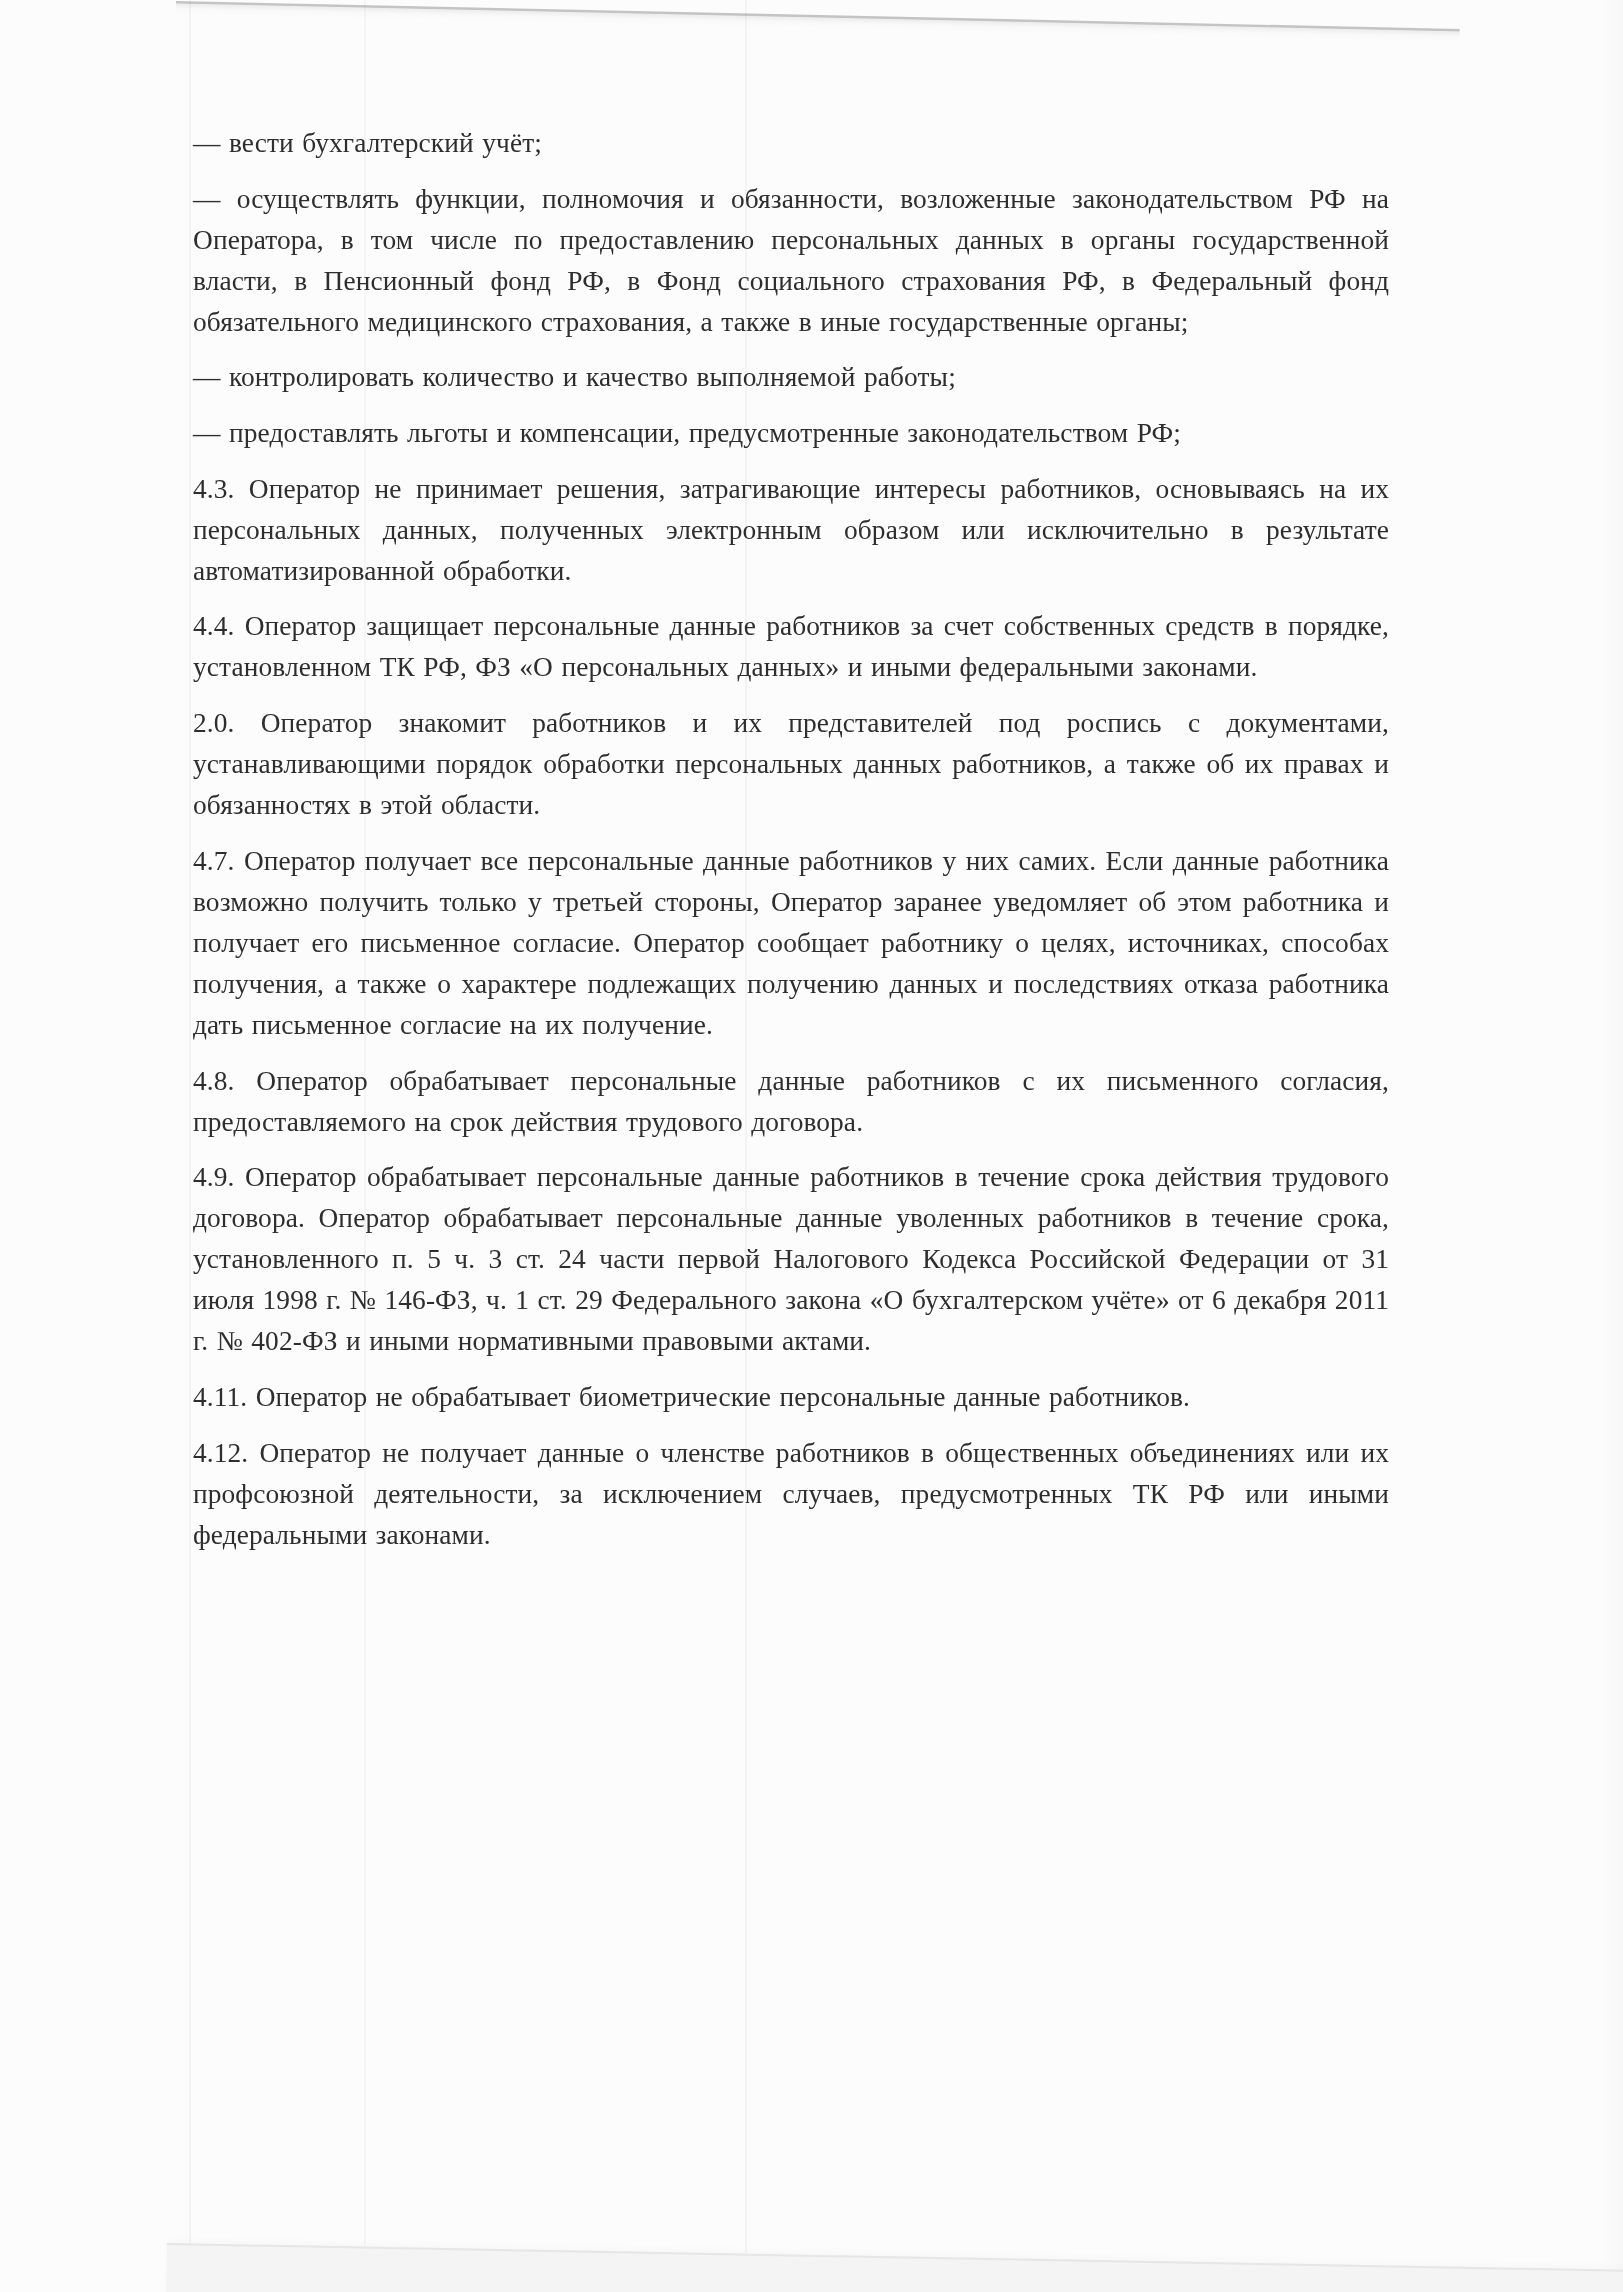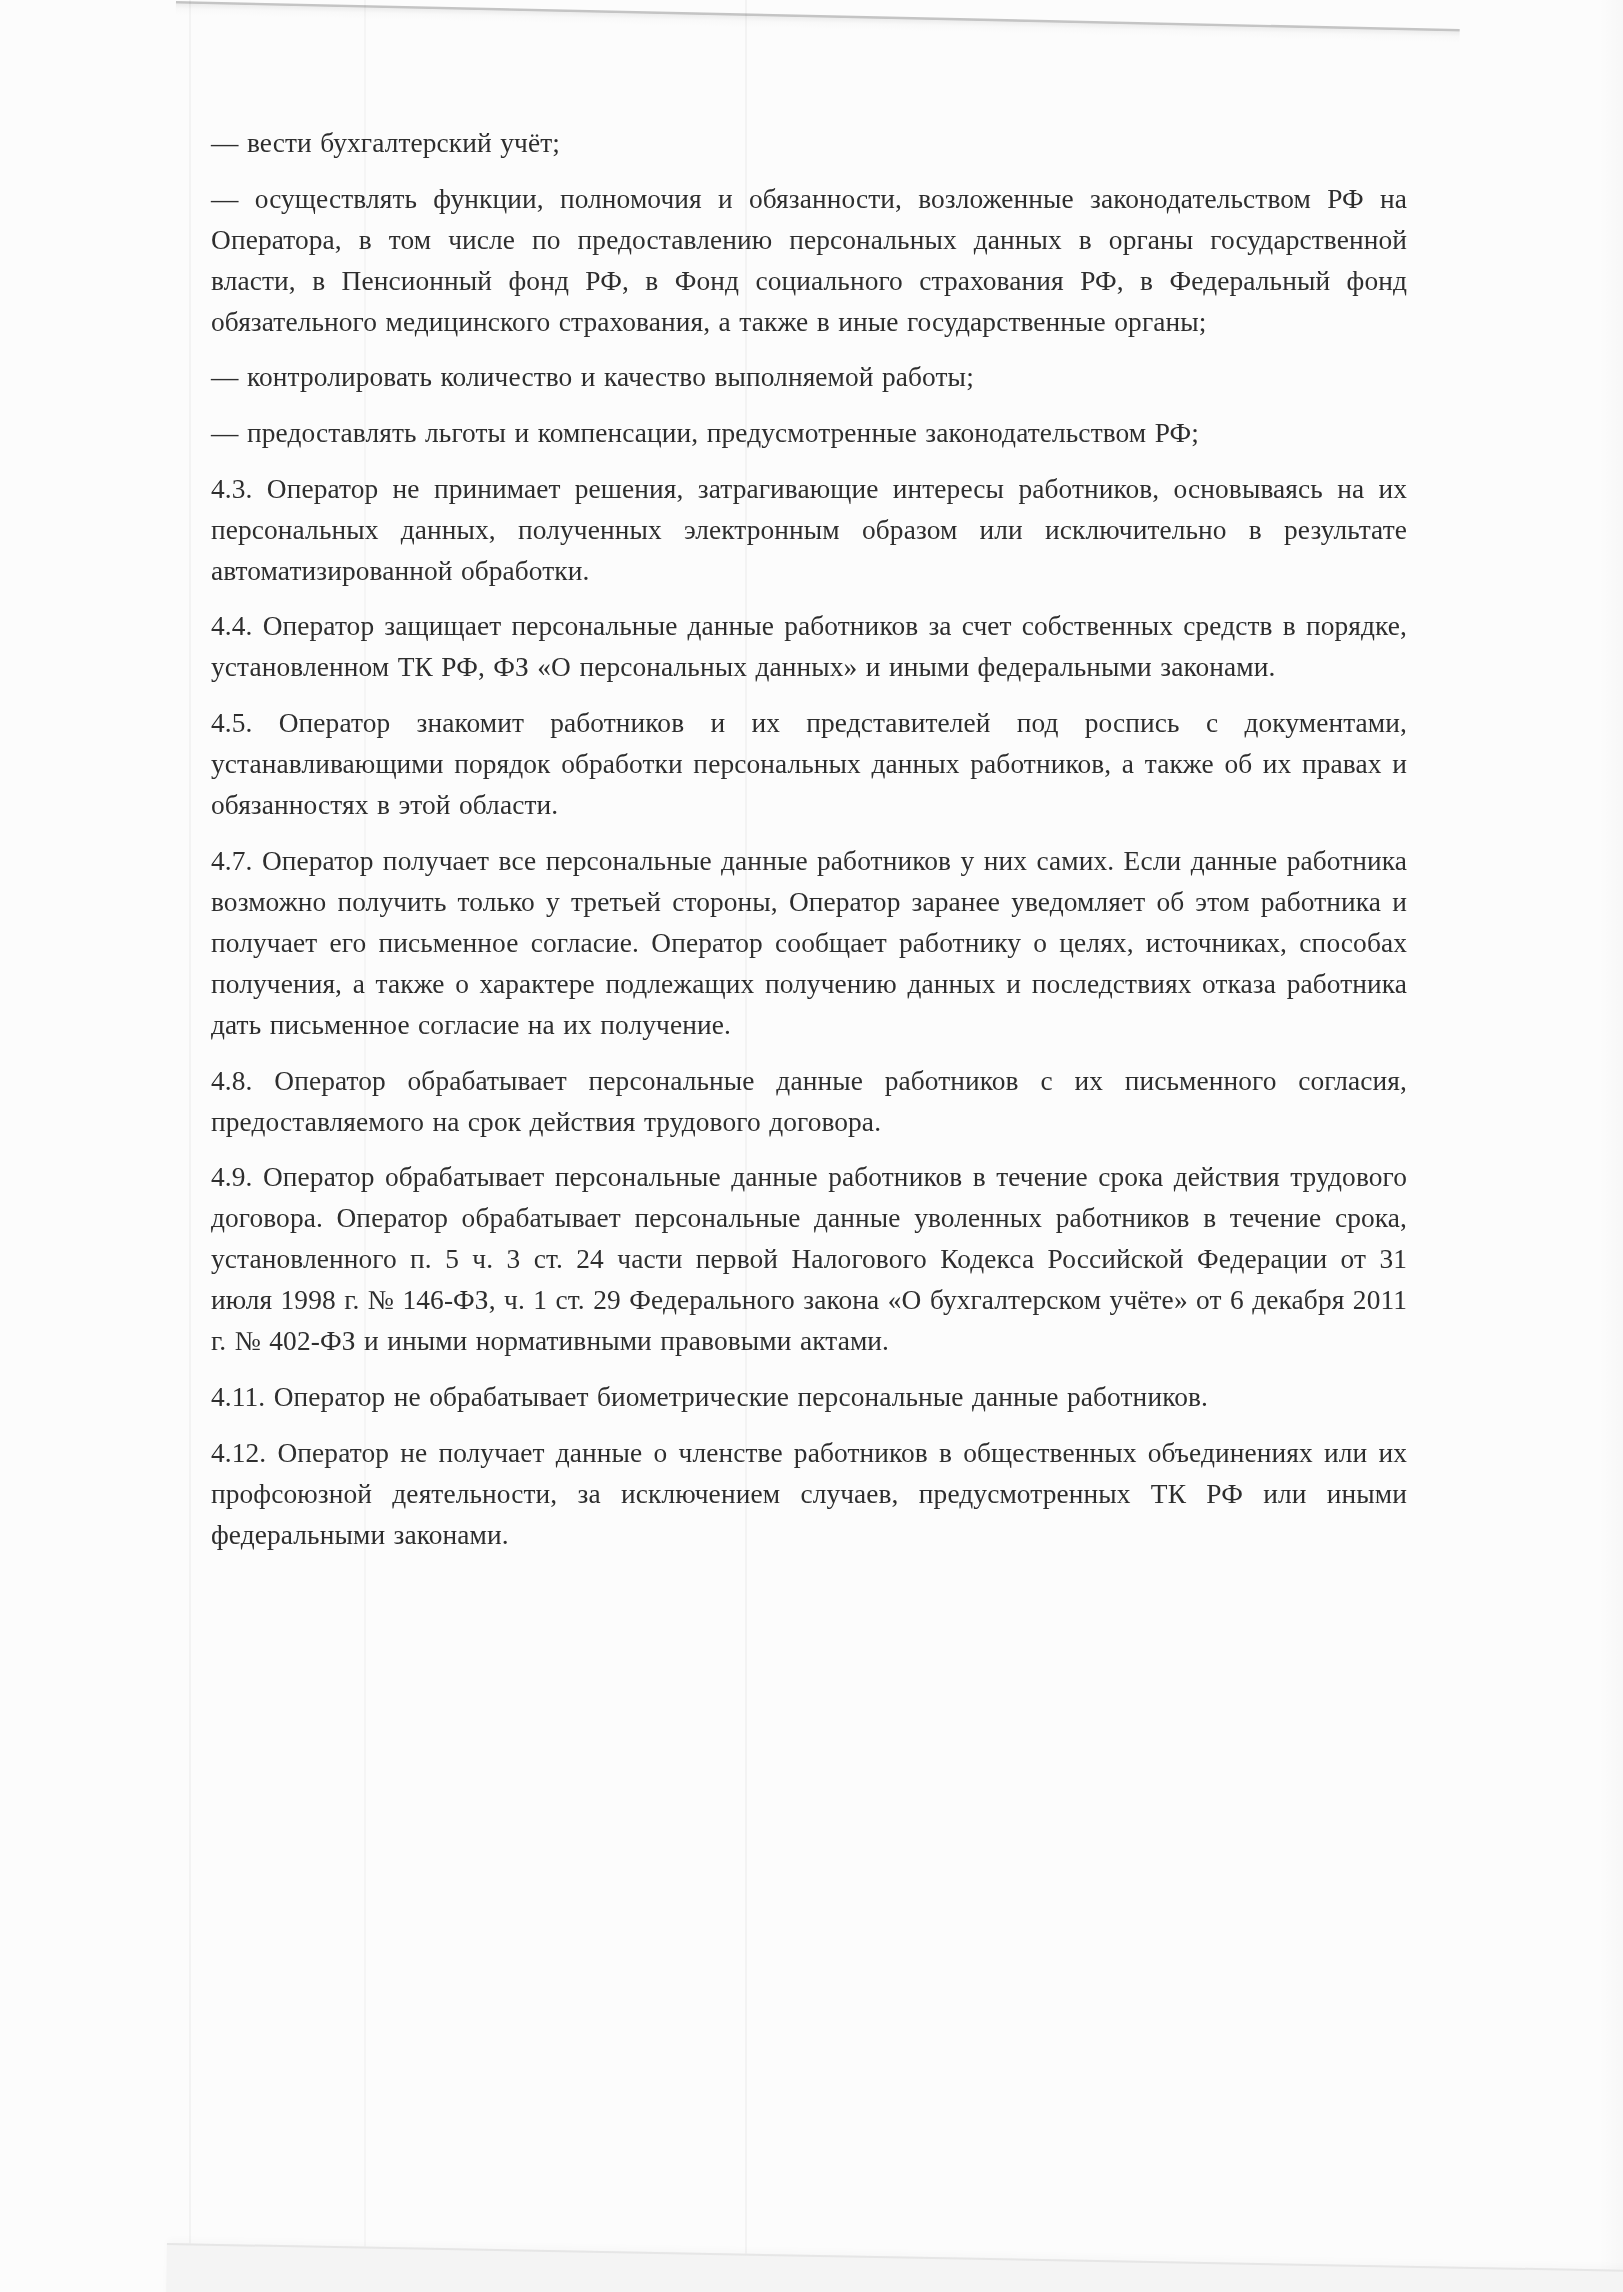--- a/index.html
+++ b/index.html
@@ -14,21 +14,21 @@
     width: 1623px;
     height: 2293px;
     position: relative;
     overflow: hidden;
     background: var(--bg-color);
     font-family: "Liberation Serif", "DejaVu Serif", serif;
   }
   
   .text-block {
     position: absolute;
-    left: 211px;
+    left: 193px;
     top: 123px;
     width: 1196px;
     color: var(--text-color);
     font-size: 27.4px;
     line-height: 41px;
     letter-spacing: 0.1px;
     word-spacing: 1.5px;
     text-align: justify;
   }
   .text-block p.para {
@@ -100,21 +100,21 @@
   <div class="scan-fold f3"></div>
   <div class="scan-right-shade"></div>
 
   <main class="text-block">
       <p class="para">— вести бухгалтерский учёт;</p>
       <p class="para">— осуществлять функции, полномочия и обязанности, возложенные законодательством РФ на Оператора, в том числе по предоставлению персональных данных в органы государственной власти, в Пенсионный фонд РФ, в Фонд социального страхования РФ, в Федеральный фонд обязательного медицинского страхования, а также в иные государственные органы;</p>
       <p class="para">— контролировать количество и качество выполняемой работы;</p>
       <p class="para">— предоставлять льготы и компенсации, предусмотренные законодательством РФ;</p>
       <p class="para">4.3. Оператор не принимает решения, затрагивающие интересы работников, основываясь на их персональных данных, полученных электронным образом или исключительно в результате автоматизированной обработки.</p>
       <p class="para">4.4. Оператор защищает персональные данные работников за счет собственных средств в порядке, установленном ТК РФ, ФЗ «О персональных данных» и иными федеральными законами.</p>
-      <p class="para">4.5. Оператор знакомит работников и их представителей под роспись с документами, устанавливающими порядок обработки персональных данных работников, а также об их правах и обязанностях в этой области.</p>
+      <p class="para">2.0. Оператор знакомит работников и их представителей под роспись с документами, устанавливающими порядок обработки персональных данных работников, а также об их правах и обязанностях в этой области.</p>
       <p class="para">4.7. Оператор получает все персональные данные работников у них самих. Если данные работника возможно получить только у третьей стороны, Оператор заранее уведомляет об этом работника и получает его письменное согласие. Оператор сообщает работнику о целях, источниках, способах получения, а также о характере подлежащих получению данных и последствиях отказа работника дать письменное согласие на их получение.</p>
       <p class="para">4.8. Оператор обрабатывает персональные данные работников с их письменного согласия, предоставляемого на срок действия трудового договора.</p>
       <p class="para">4.9. Оператор обрабатывает персональные данные работников в течение срока действия трудового договора. Оператор обрабатывает персональные данные уволенных работников в течение срока, установленного п. 5 ч. 3 ст. 24 части первой Налогового Кодекса Российской Федерации от 31 июля 1998 г. № 146-ФЗ, ч. 1 ст. 29 Федерального закона «О бухгалтерском учёте» от 6 декабря 2011 г. № 402-ФЗ и иными нормативными правовыми актами.</p>
       <p class="para">4.11. Оператор не обрабатывает биометрические персональные данные работников.</p>
       <p class="para">4.12. Оператор не получает данные о членстве работников в общественных объединениях или их профсоюзной деятельности, за исключением случаев, предусмотренных ТК РФ или иными федеральными законами.</p>
     </main>
 
   <div class="scan-bottom-band"></div>
 </div>
 

